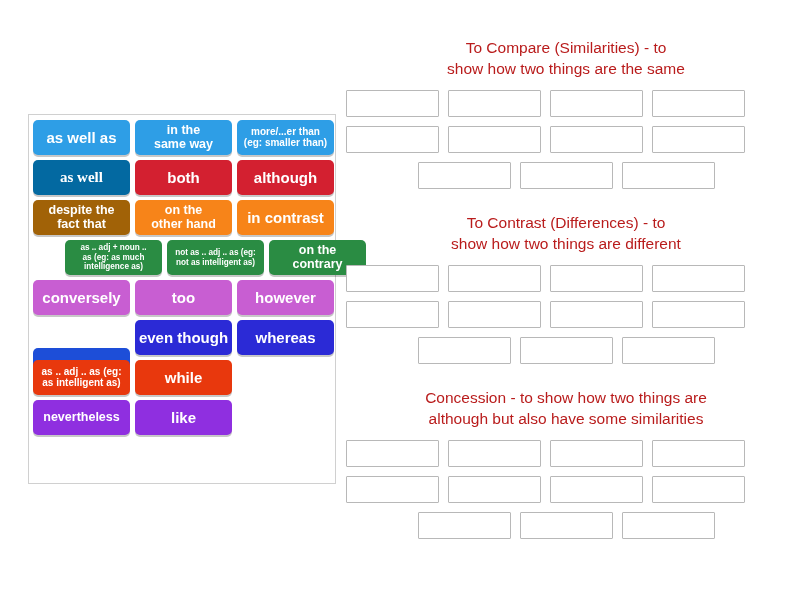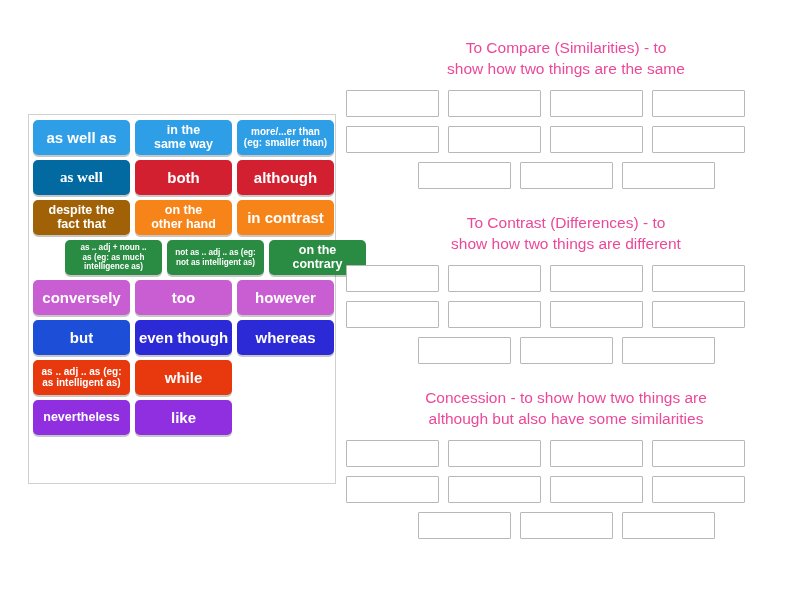--- a/index.html
+++ b/index.html
@@ -25,21 +25,20 @@
     background: #ffffff;
     border: 1px solid #d0d0d0;
     box-sizing: border-box;
     padding: 5px 4px;
   }
   .tile-row {
     display: flex;
     gap: 5px;
     margin-bottom: 5px;
     height: 35px;
-    align-items: flex-end;
   }
   .tile-row:last-child { margin-bottom: 0; }
 
   .tile {
     flex: 0 0 97px;
     width: 97px;
     height: 35px;
     border-radius: 5px;
     display: flex;
     align-items: center;
@@ -70,21 +69,21 @@
     left: 346px;
     width: 440px;
   }
   #panel-compare    { top: 38px; }
   #panel-contrast   { top: 213px; }
   #panel-concession { top: 388px; }
 
   .panel-title {
     text-align: center;
     font-size: 15.5px;
-    color: #ec4899;
+    color: #b91c1c;
     line-height: 1.35;
     margin: 0 0 10px 0;
     font-weight: normal;
     white-space: pre-line;
   }
   .slot-row {
     display: flex;
     gap: 9px;
     margin-bottom: 9px;
   }

